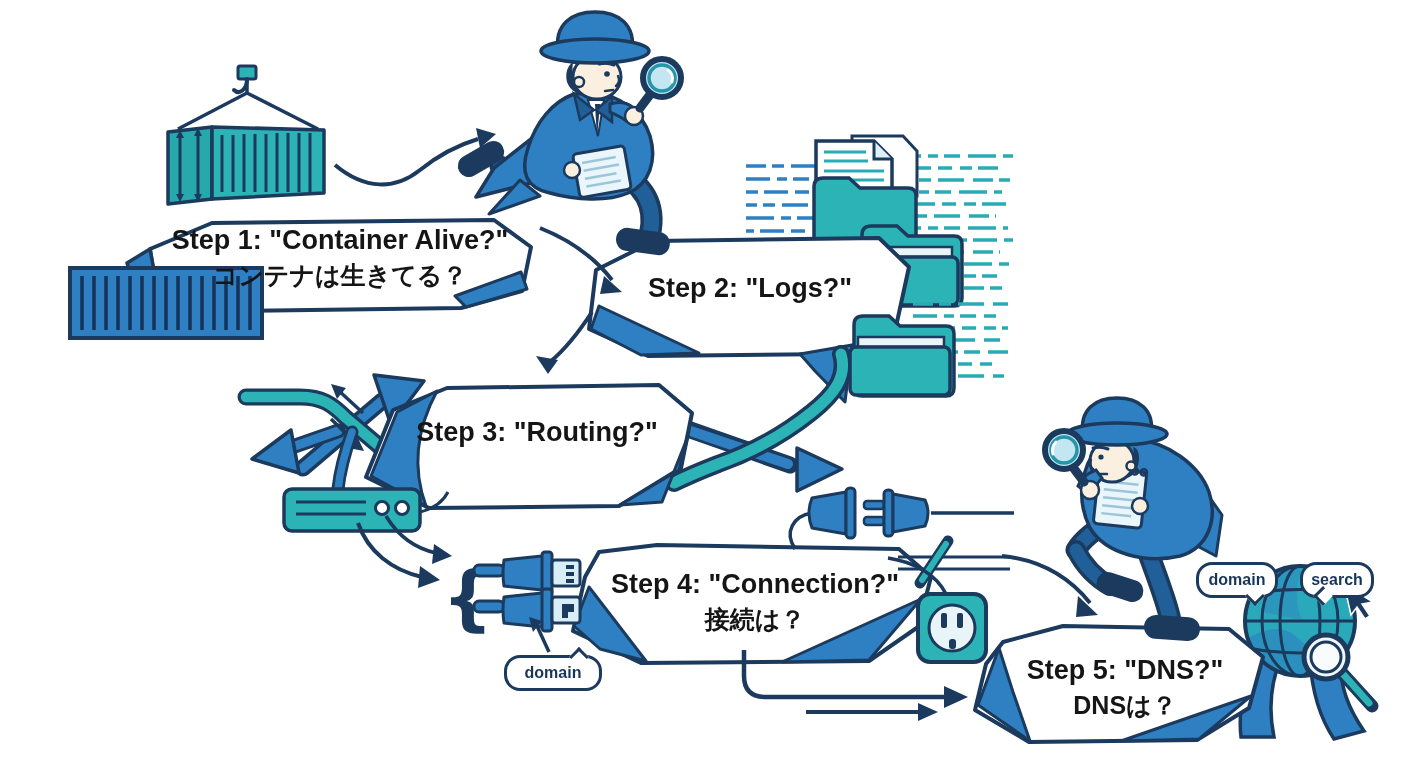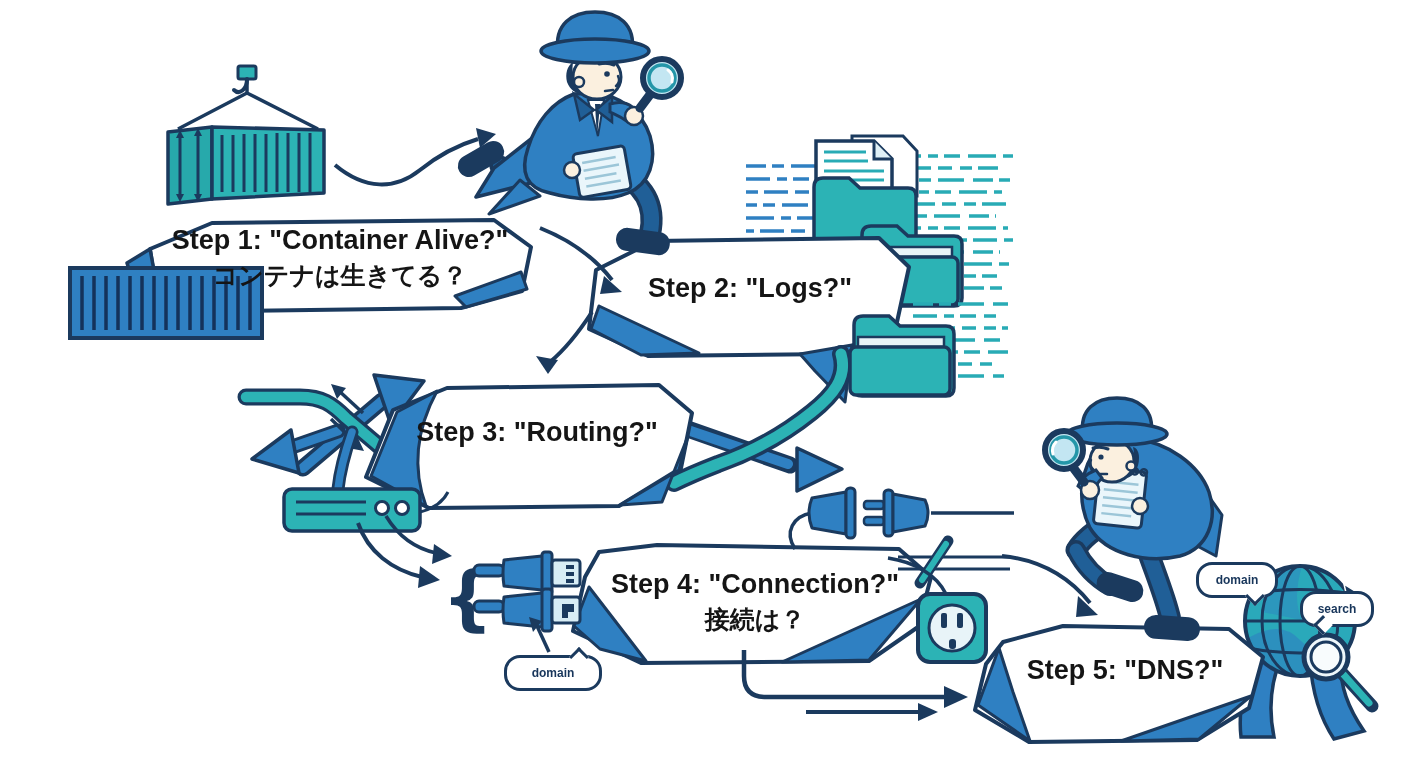--- a/index.html
+++ b/index.html
@@ -12,28 +12,28 @@
   .d3{stroke-dasharray:12 6 24 7 14 8;} .o1{stroke-dashoffset:4;} .o2{stroke-dashoffset:9;}
   .step-text{position:absolute;text-align:center;color:#151515;font-weight:700;line-height:1.22;}
   .step-text .en{font-size:27px;white-space:nowrap;}
   .step-text .jp{font-size:25px;margin-top:3px;white-space:nowrap;}
   #t1{left:160px;top:224px;width:360px;}
   #t2{left:600px;top:272px;width:300px;}
   #t3{left:388px;top:416px;width:298px;}
   #t4{left:585px;top:568px;width:340px;}
   #t5{left:992px;top:654px;width:266px;}
   .chip{position:absolute;height:30px;background:#ffffff;border:3px solid #1b3a5e;border-radius:16px;
-        color:#17355a;font-weight:700;font-size:12px;display:flex;align-items:center;justify-content:center;}
+        color:#17355a;font-weight:700;font-size:16px;display:flex;align-items:center;justify-content:center;}
   .chip::after{content:"";position:absolute;width:11px;height:11px;background:#ffffff;}
   .chip-up::after{top:-8px;right:13px;border-top:3px solid #1b3a5e;border-left:3px solid #1b3a5e;transform:rotate(45deg);}
   .chip-dr::after{bottom:-8px;right:13px;border-bottom:3px solid #1b3a5e;border-right:3px solid #1b3a5e;transform:rotate(45deg);}
   .chip-dl::after{bottom:-8px;left:13px;border-bottom:3px solid #1b3a5e;border-left:3px solid #1b3a5e;transform:rotate(45deg);}
   #chip-sockets{left:504px;top:655px;width:92px;}
   #chip-domain{left:1196px;top:562px;width:76px;}
-  #chip-search{left:1300px;top:591px;width:68px;align-items:center;}
+  #chip-search{left:1300px;top:562px;width:68px;align-items:center;}
 </style>
 </head>
 <body>
 
 <div class="canvas">
 <svg class="art" width="1408" height="768" viewBox="0 0 1408 768">
 
   <g>
     <rect x="238" y="66" width="18" height="13" rx="2" fill="#2cb3b5" stroke="#1b3a5e" stroke-width="3"></rect>
     <path d="M247,79 C247,90 239,95 234,90" fill="none" stroke="#1b3a5e" stroke-width="4" stroke-linecap="round"></path>
@@ -352,20 +352,21 @@
 </div>
 <div class="step-text" id="t3">
   <div class="en">Step 3: "Routing?"</div>
 </div>
 <div class="step-text" id="t4">
   <div class="en">Step 4: "Connection?"</div>
   <div class="jp" lang="ja">接続は？</div>
 </div>
 <div class="step-text" id="t5">
   <div class="en">Step 5: "DNS?"</div>
+  <div class="jp" lang="ja">DNSは？</div>
 </div>
 
 <div class="chip chip-up" id="chip-sockets">
   <span>domain</span>
 </div>
 <div class="chip chip-dr" id="chip-domain">
   <span>domain</span>
 </div>
 <div class="chip chip-dl" id="chip-search">
   <span>search</span>

